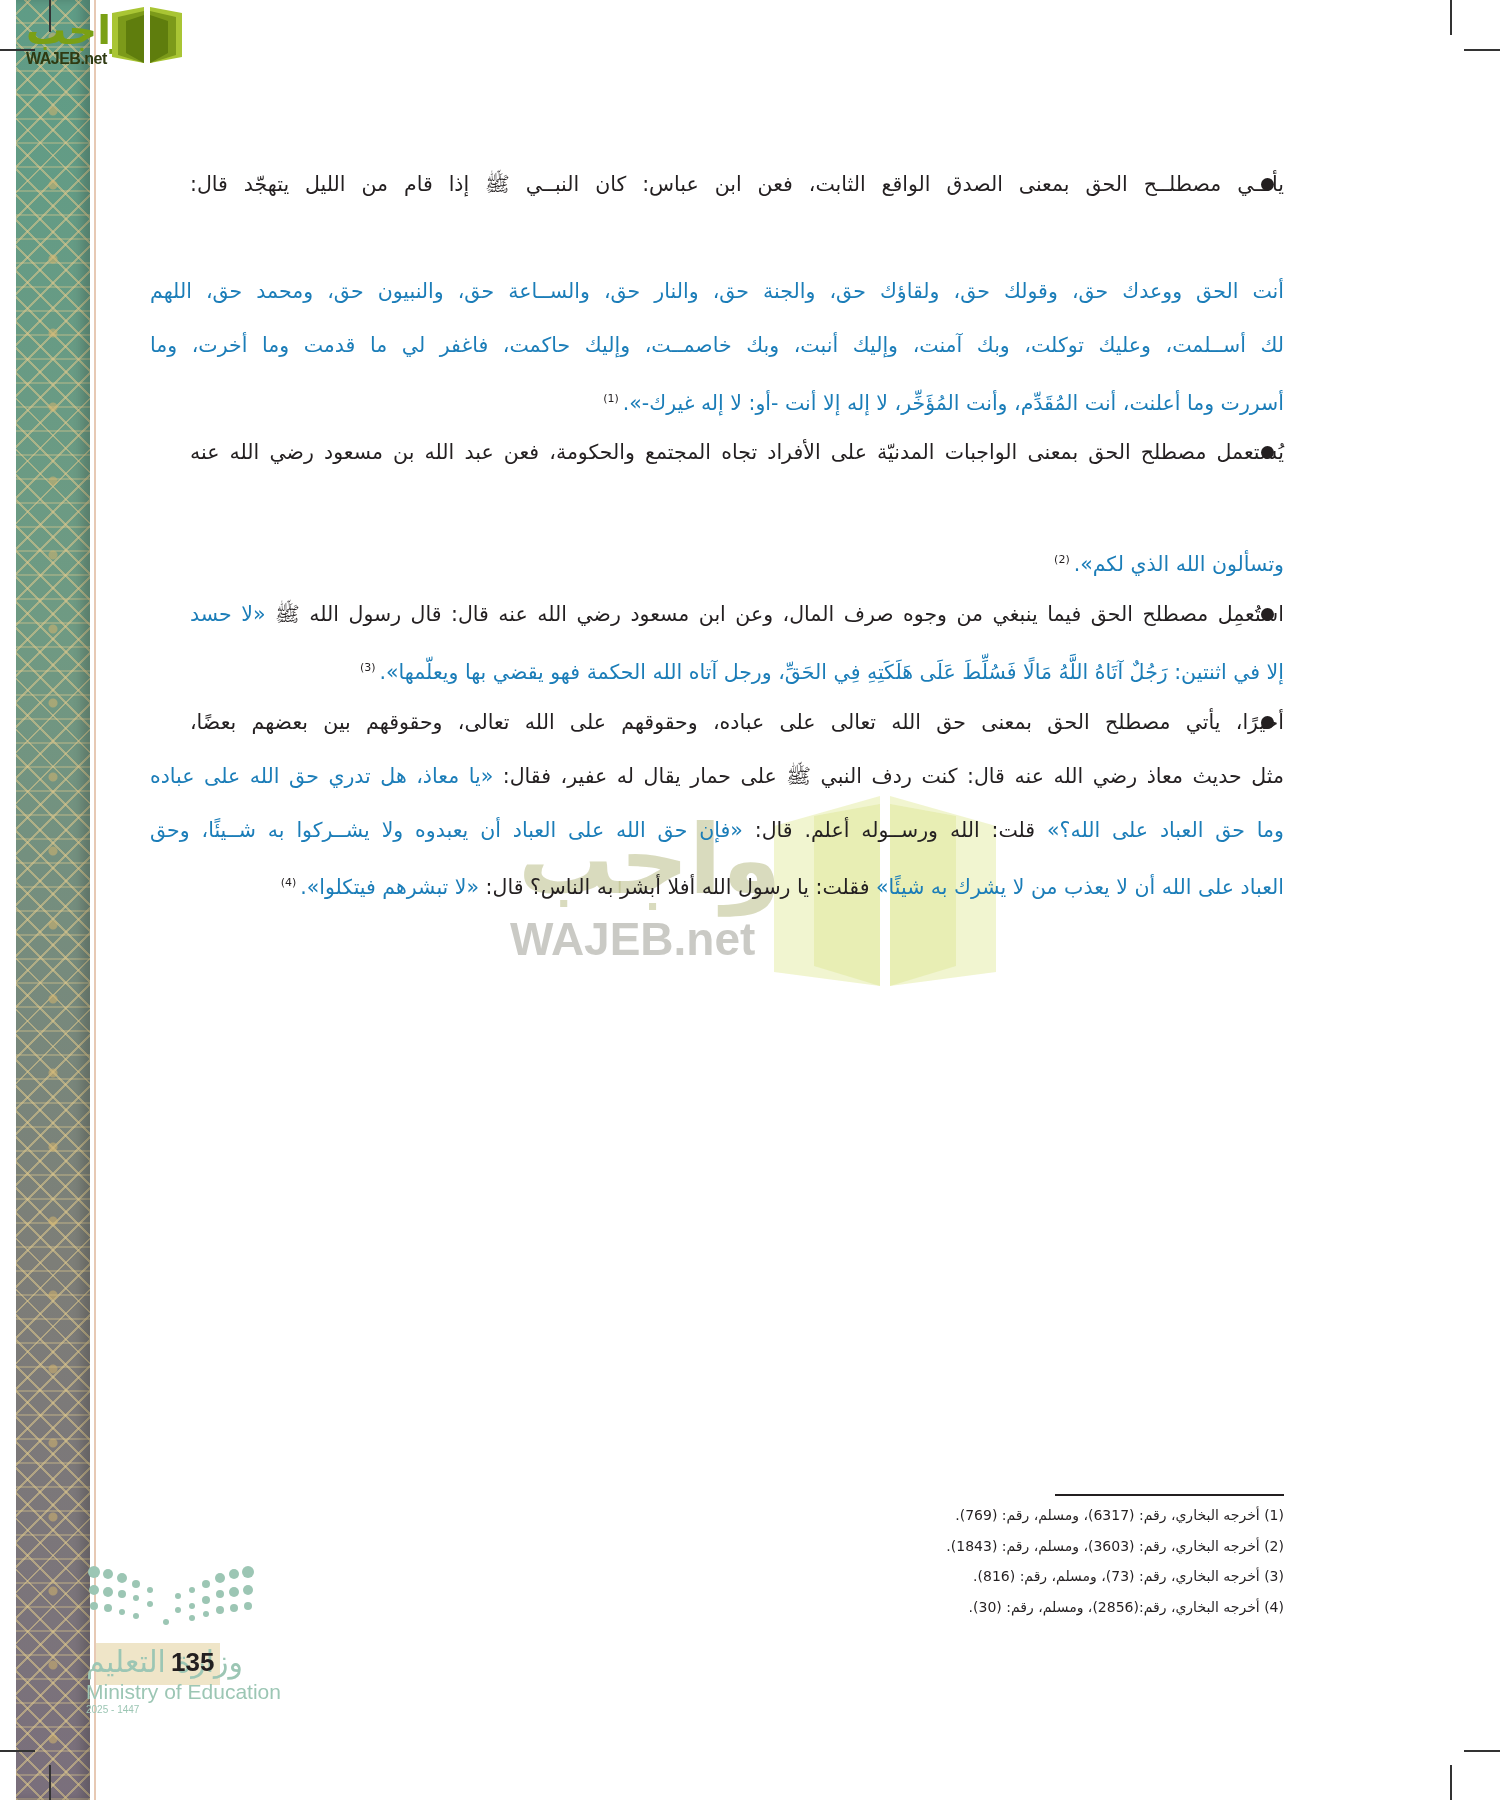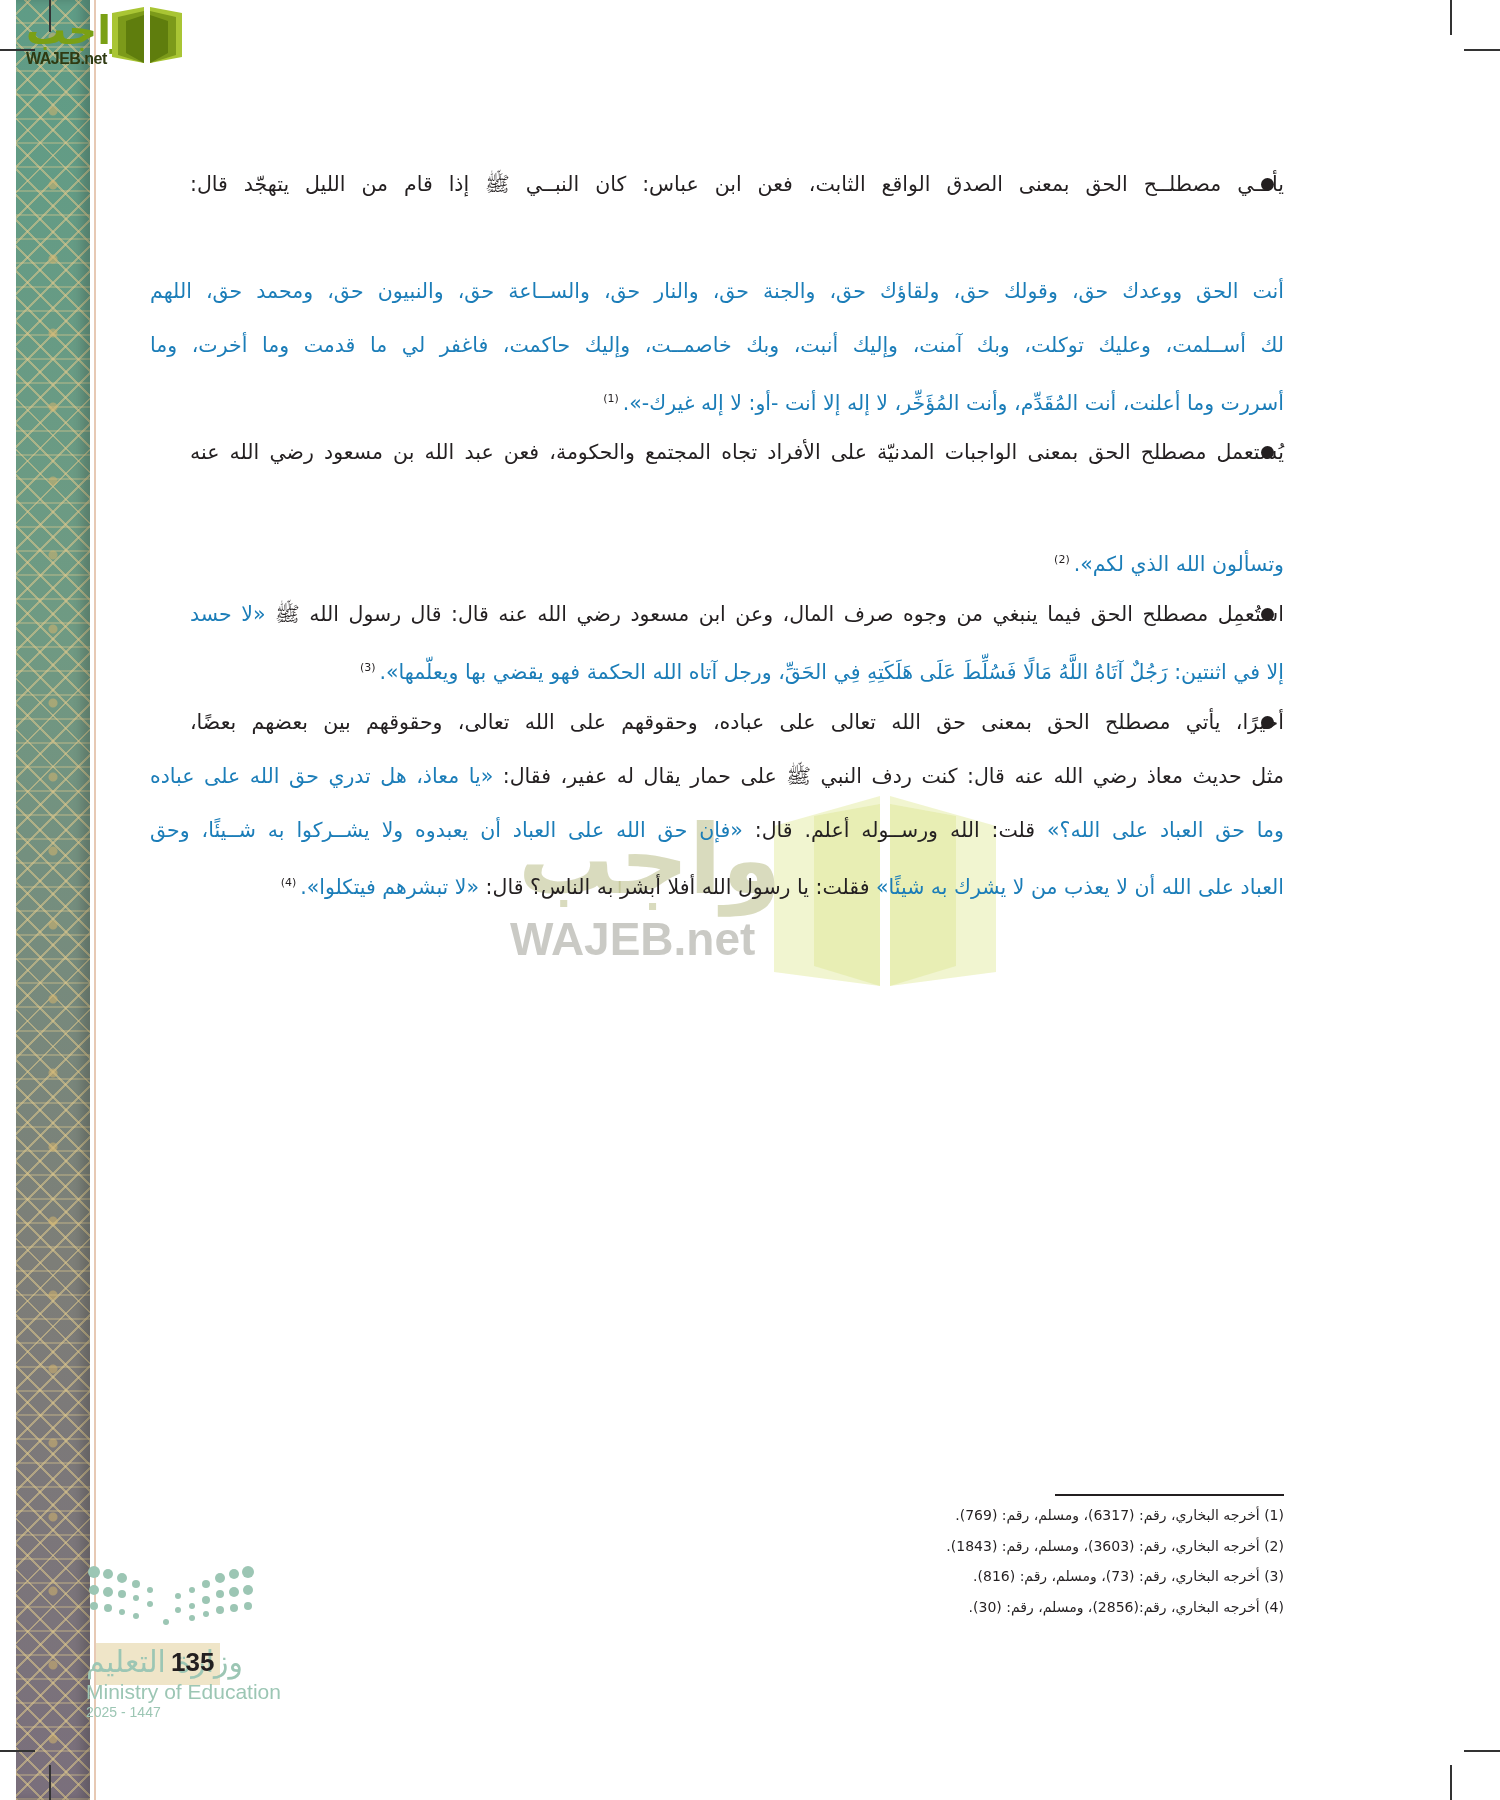--- a/index.html
+++ b/index.html
@@ -30,21 +30,21 @@
   .dark { color:#231f20; }
   sup { font-size:11px; vertical-align:super; margin:0 4px; }
   .footrule { position:absolute; left:1055px; top:1494px; width:229px; height:1.5px; background:#231f20; }
   .footnote { position:absolute; right:216px; direction:rtl; font-size:14px; color:#231f20; white-space:nowrap; }
   .wm-ar { position:absolute; left:518px; top:812px; font-size:96px; font-weight:bold; color:rgba(170,175,110,0.45); line-height:96px; }
   .wm-en { position:absolute; left:510px; top:912px; font-size:46px; font-weight:bold; color:rgba(150,150,140,0.5); font-family:"Liberation Sans", sans-serif; }
   .wm-book { position:absolute; left:774px; top:796px; width:222px; height:190px; }
   .moe { position:absolute; left:86px; top:1560px; width:200px; height:160px; }
   .moe-ar { position:absolute; left:86px; top:1644px; font-size:30px; color:#9cc6b4; direction:rtl;text-align:center; }
   .moe-en { position:absolute; left:86px; top:1680px; font-size:21px; color:#9cc6b4; font-family:"Liberation Sans", sans-serif; }
-  .moe-year { position:absolute; left:86px; top:1704px; font-size:14px; color:#9cc6b4; font-family:"Liberation Sans", sans-serif; }
+  .moe-year { position:absolute; left:86px; top:1704px; font-size:10px; color:#9cc6b4; font-family:"Liberation Sans", sans-serif; }
   .page-num-bg { position:absolute; left:96px; top:1643px; width:124px; height:42px; background:#efe5c8; }
   .page-num { position:absolute; left:160px; top:1647px; font-size:26px; font-weight:bold; color:#231f20; font-family:"Liberation Sans", sans-serif;padding-left:11px; }
 </style>
 </head>
 <body>
 
 <div class="band"></div>
 <div class="band-edge"></div>
 
 <div class="crop" style="left:1450px;top:0;width:1.5px;height:35px;"></div>

